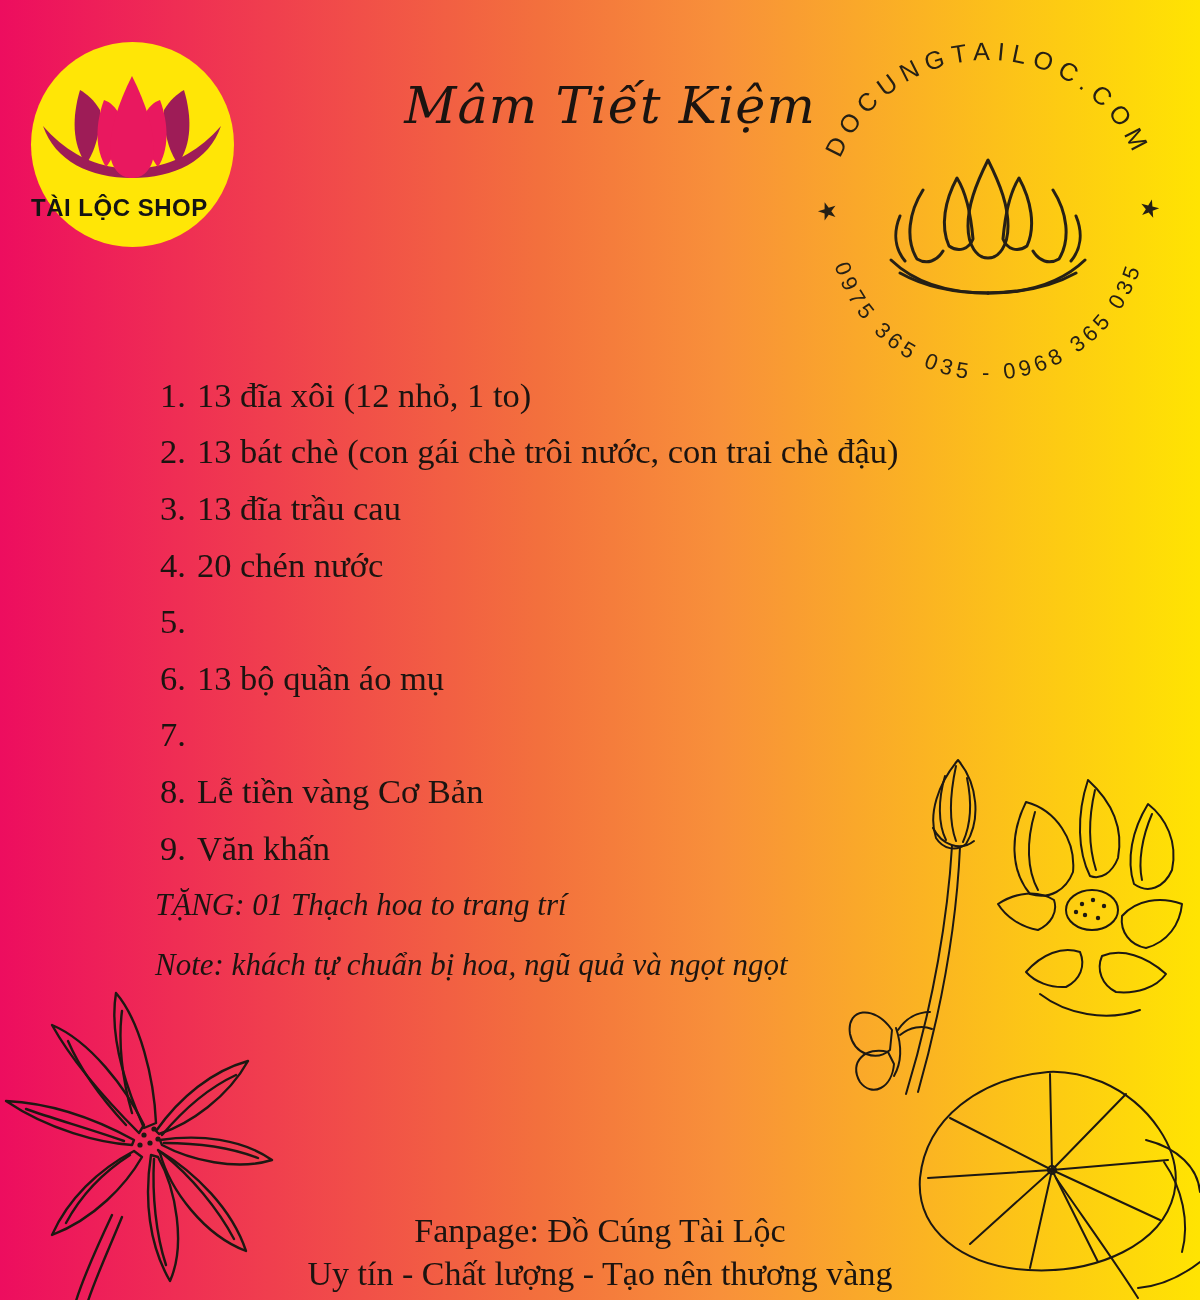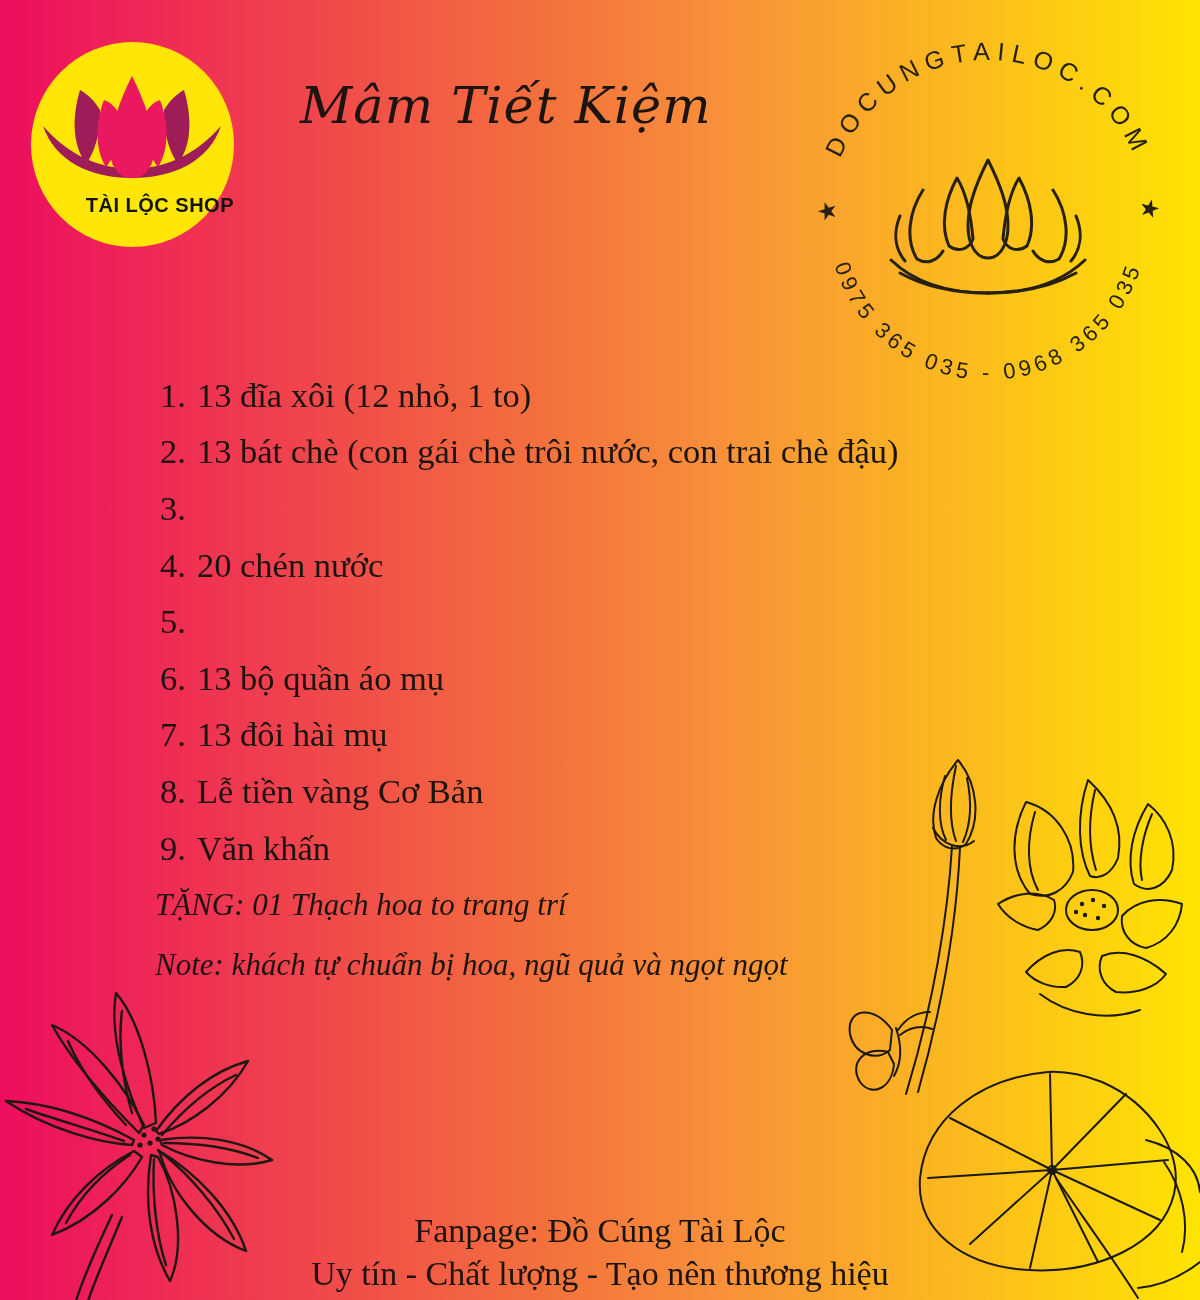--- a/index.html
+++ b/index.html
@@ -11,26 +11,26 @@
   .abs { position:absolute; }
 
   
   .logo-circle {
     left:31px; top:42px; width:203px; height:205px; border-radius:50%;
     background:#ffe606;
   }
   .logo-lotus { position:absolute; left:11px; top:30px; }
   .shop-name {
     position:absolute; left:0; top:152px; width:100%;
-    text-align:right; font-family:"Liberation Sans", sans-serif;
-    font-weight:bold; font-size:20px; letter-spacing:0.5px; color:#141414;
-  }
-
-  
-  .header-block { left:300px; top:70px; width:620px; color:#1b1410; }
+    text-align:left; font-family:"Liberation Sans", sans-serif;
+    font-weight:bold; font-size:24px; letter-spacing:0.5px; color:#141414;
+  }
+
+  
+  .header-block { left:300px; top:70px; width:620px; text-align:center; color:#1b1410; }
   .main-title {
     font-family:"DejaVu Serif", serif; font-style:italic; font-weight:500;
     font-size:51px; line-height:72px; letter-spacing:1px;
   }
   .price {
     font-family:"DejaVu Serif", serif; font-style:italic; font-weight:bold;
     font-size:70px; line-height:88px; letter-spacing:4px;
   }
 
   
@@ -200,44 +200,44 @@
     <div class="menu-row">
       <span class="num">1.</span>
       <span class="lbl">13 đĩa xôi (12 nhỏ, 1 to)</span>
     </div>
     <div class="menu-row">
       <span class="num">2.</span>
       <span class="lbl">13 bát chè (con gái chè trôi nước, con trai chè đậu)</span>
     </div>
     <div class="menu-row">
       <span class="num">3.</span>
+      <span class="lbl">13 đĩa trầu cau</span>
     </div>
     <div class="menu-row">
       <span class="num">4.</span>
       <span class="lbl">20 chén nước</span>
     </div>
     <div class="menu-row">
       <span class="num">5.</span>
     </div>
     <div class="menu-row">
       <span class="num">6.</span>
       <span class="lbl">13 bộ quần áo mụ</span>
     </div>
     <div class="menu-row">
       <span class="num">7.</span>
-      <span class="lbl">13 đôi hài mụ</span>
     </div>
     <div class="menu-row">
       <span class="num">8.</span>
       <span class="lbl">Lễ tiền vàng Cơ Bản</span>
     </div>
     <div class="menu-row">
       <span class="num">9.</span>
       <span class="lbl">Văn khấn</span>
     </div>
     <div class="menu-extra gift">TẶNG: 01 Thạch hoa to trang trí</div>
     <div class="menu-extra note">Note: khách tự chuẩn bị hoa, ngũ quả và ngọt ngọt</div>
   </div>
 
   <div class="abs footer-line fanpage">Fanpage: Đồ Cúng Tài Lộc</div>
-  <div class="abs footer-line slogan">Uy tín - Chất lượng - Tạo nên thương hiệu</div>
+  <div class="abs footer-line slogan">Uy tín - Chất lượng - Tạo nên thương vàng</div>
 
 </div>
 
 </body></html>

